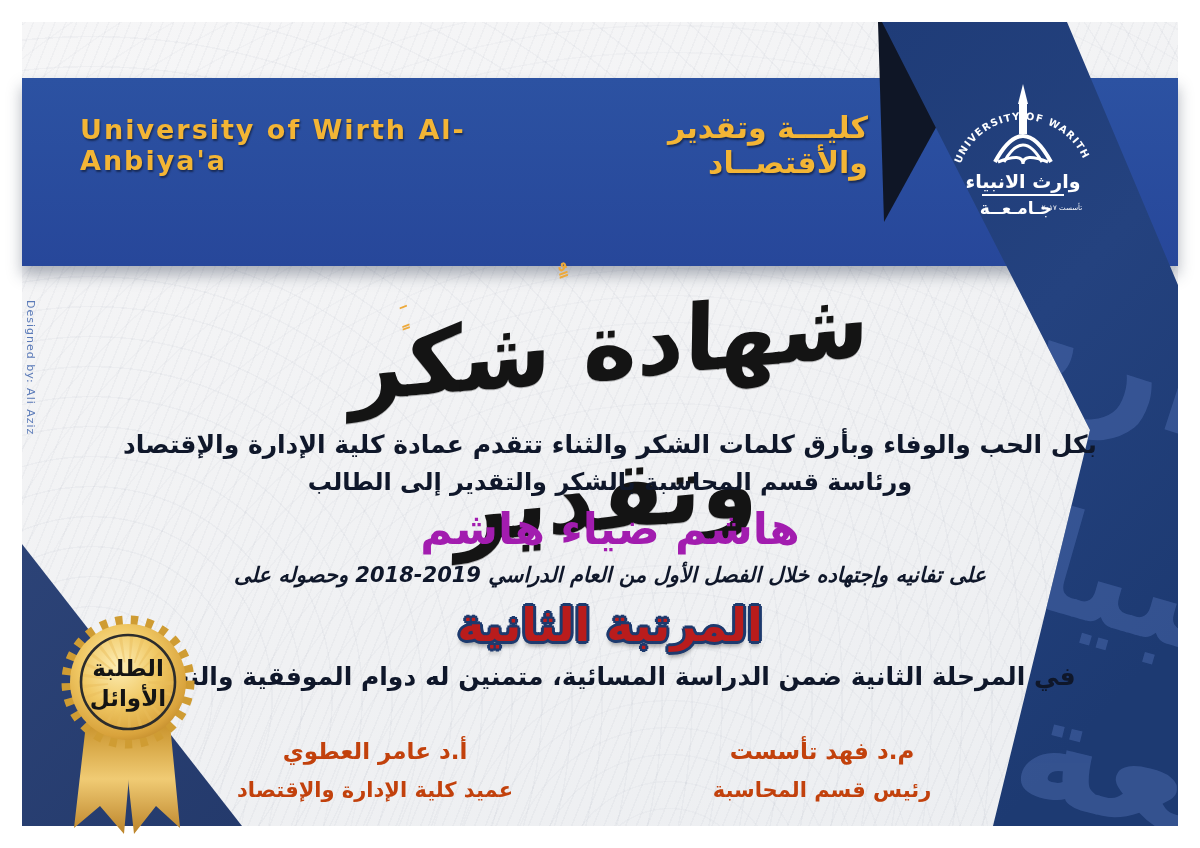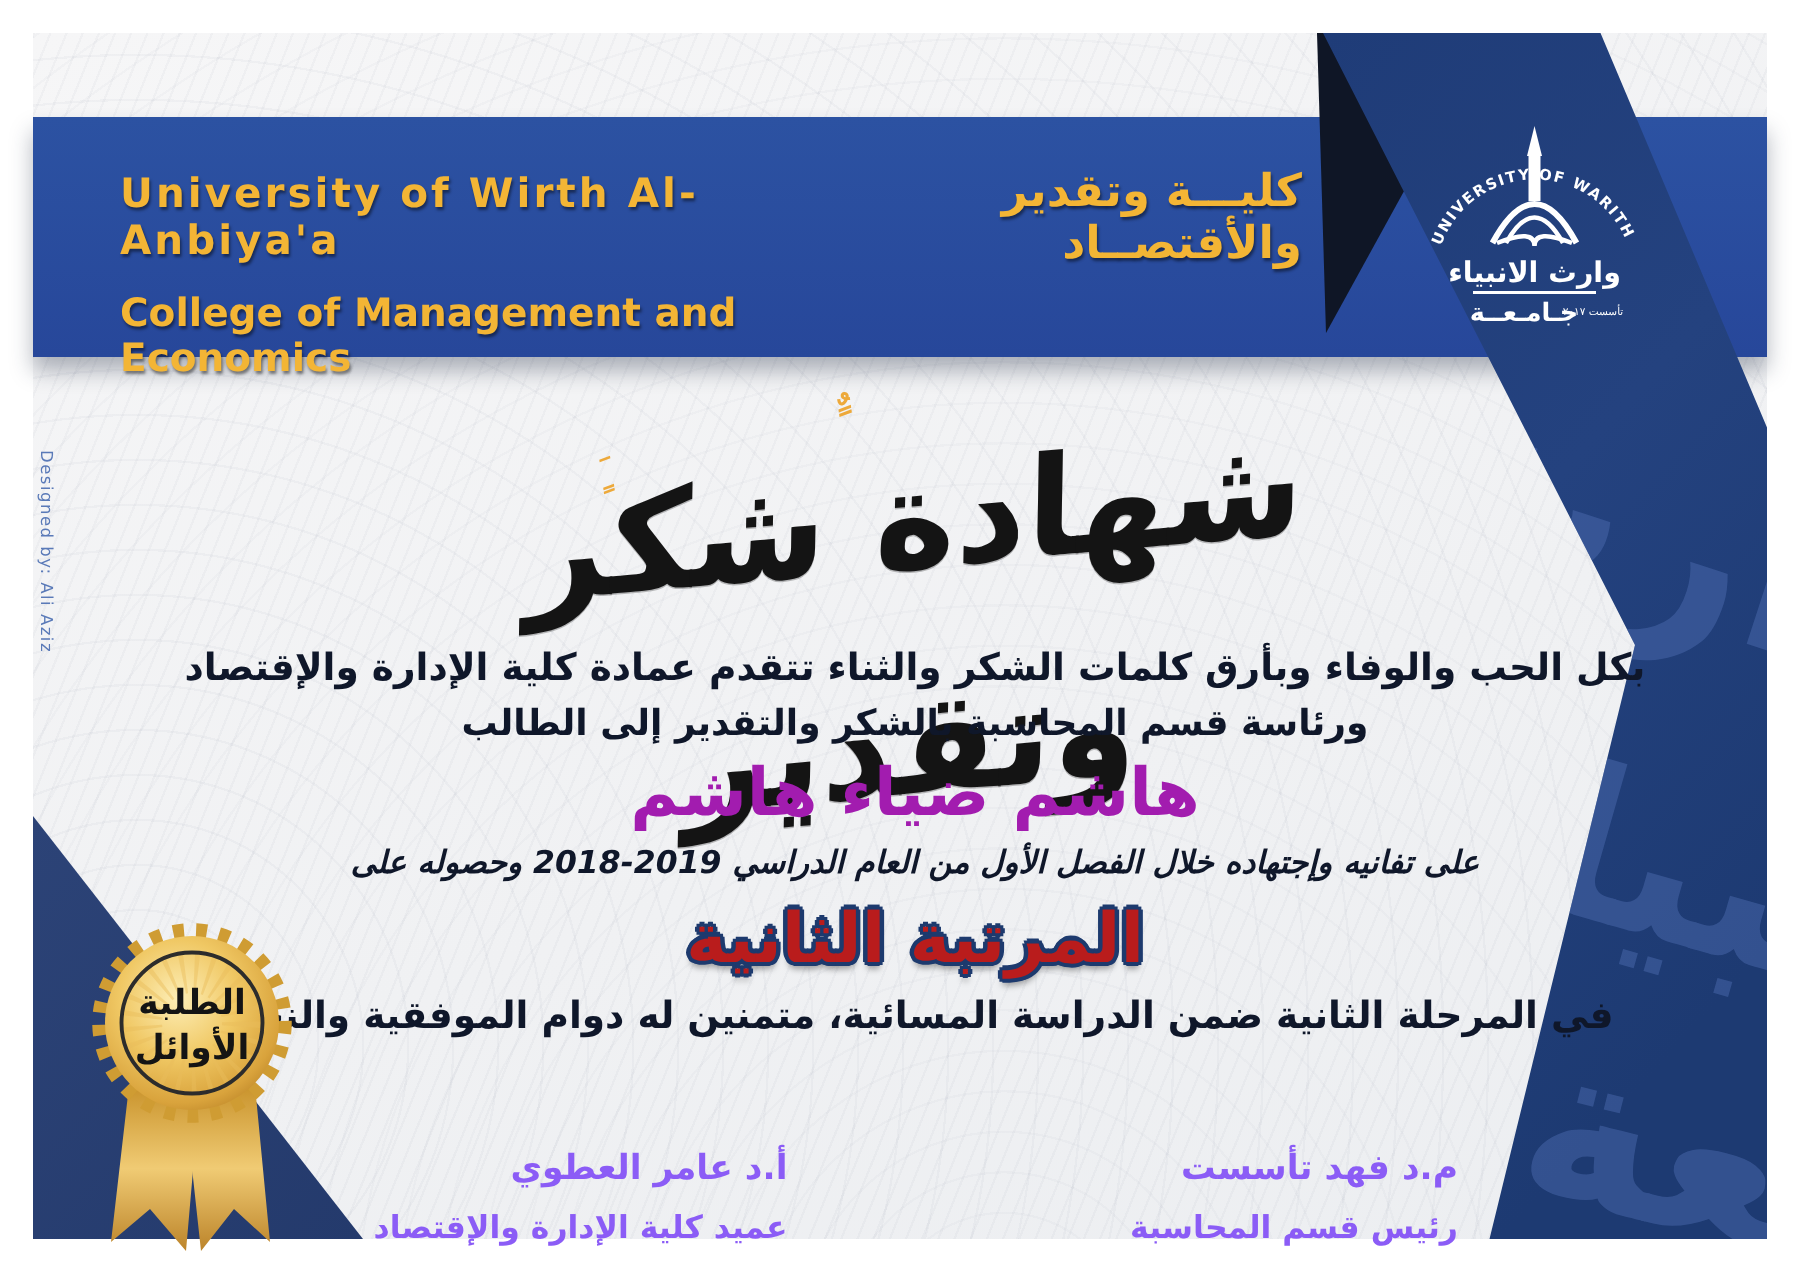--- a/index.html
+++ b/index.html
@@ -7,21 +7,21 @@
   .inner{
     position:absolute;left:22px;top:22px;width:1156px;height:804px;
     background:
       repeating-linear-gradient(112deg, rgba(90,100,125,.045) 0 1.5px, transparent 1.5px 10px),
       repeating-radial-gradient(circle at 6% 84%, rgba(110,120,145,.05) 0 1.5px, transparent 1.5px 30px),
       repeating-radial-gradient(circle at 56% 108%, rgba(110,120,145,.04) 0 1.5px, transparent 1.5px 27px),
       linear-gradient(160deg,#f6f6f7 0%,#f0f1f3 60%,#eceef1 100%);
   }
   
   .band{
-    position:absolute;left:22px;top:78px;width:1156px;height:160px;
+    position:absolute;left:22px;top:78px;width:1156px;height:188px;
     background:linear-gradient(180deg,#2c52a2 0%,#27479a 100%);
     box-shadow:0 9px 14px rgba(35,45,70,.35);
     z-index:2;
   }
   .band .en{
     position:absolute;left:58px;top:24px;width:470px;color:#f3b535;
     text-shadow:1px 2px 2px rgba(0,0,0,.45);
   }
   .band .en .l1{font-size:27px;font-weight:bold;letter-spacing:2px;margin-top:12px;}
   .band .en .l2{font-size:26px;font-weight:bold;letter-spacing:0;margin-top:18px;}
@@ -52,21 +52,21 @@
   .t-ach{top:563px;font-size:21px;font-weight:bold;font-style:italic;}
   .t-rank{
     top:598px;font-size:46px;font-weight:bold;color:#b91c1c;
     text-shadow:
       -3px 0 0 #1d3a6e, 3px 0 0 #1d3a6e, 0 -3px 0 #1d3a6e, 0 3px 0 #1d3a6e,
       -2px -2px 0 #1d3a6e, 2px -2px 0 #1d3a6e, -2px 2px 0 #1d3a6e, 2px 2px 0 #1d3a6e,
       0 5px 4px rgba(0,0,0,.35);
   }
   .t-detail{top:662px;font-size:25px;font-weight:bold;}
   
-  .sig{position:absolute;width:300px;direction:rtl;z-index:3;color:#8b5cf6;margin-top:28px;}
+  .sig{position:absolute;width:300px;text-align:center;direction:rtl;z-index:3;color:#c2410c;}
   .sig .name{font-size:23px;font-weight:bold;}
   .sig .title{font-size:21px;font-weight:bold;margin-top:14px;}
   .sig-left{left:225px;top:738px;}
   .sig-right{left:672px;top:738px;}
   
   .corner{
     position:absolute;left:22px;top:544px;width:220px;height:282px;z-index:2;
     background:linear-gradient(135deg,#2c4377 0%,#243a6c 100%);
     clip-path:polygon(0 0,100% 100%,0 100%);
   }
@@ -79,21 +79,20 @@
 </style>
 </head>
 <body>
 
 <div class="page">
   <div class="inner"></div>
 
   <div class="band">
     <div class="en">
       <div class="l1">University of Wirth Al-Anbiya'a</div>
-      <div class="l2">College of Management and Economics</div>
     </div>
     <div class="ar">
       <div class="l2">كليـــة وتقدير والأقتصــاد</div>
     </div>
   </div>
 
   <svg class="ribbon-svg" width="1156" height="804" viewBox="0 0 1156 804">
     <defs>
       <linearGradient id="ribGrad" x1="0" y1="0" x2="0.4" y2="1">
         <stop offset="0" stop-color="#1f3c78"></stop>

